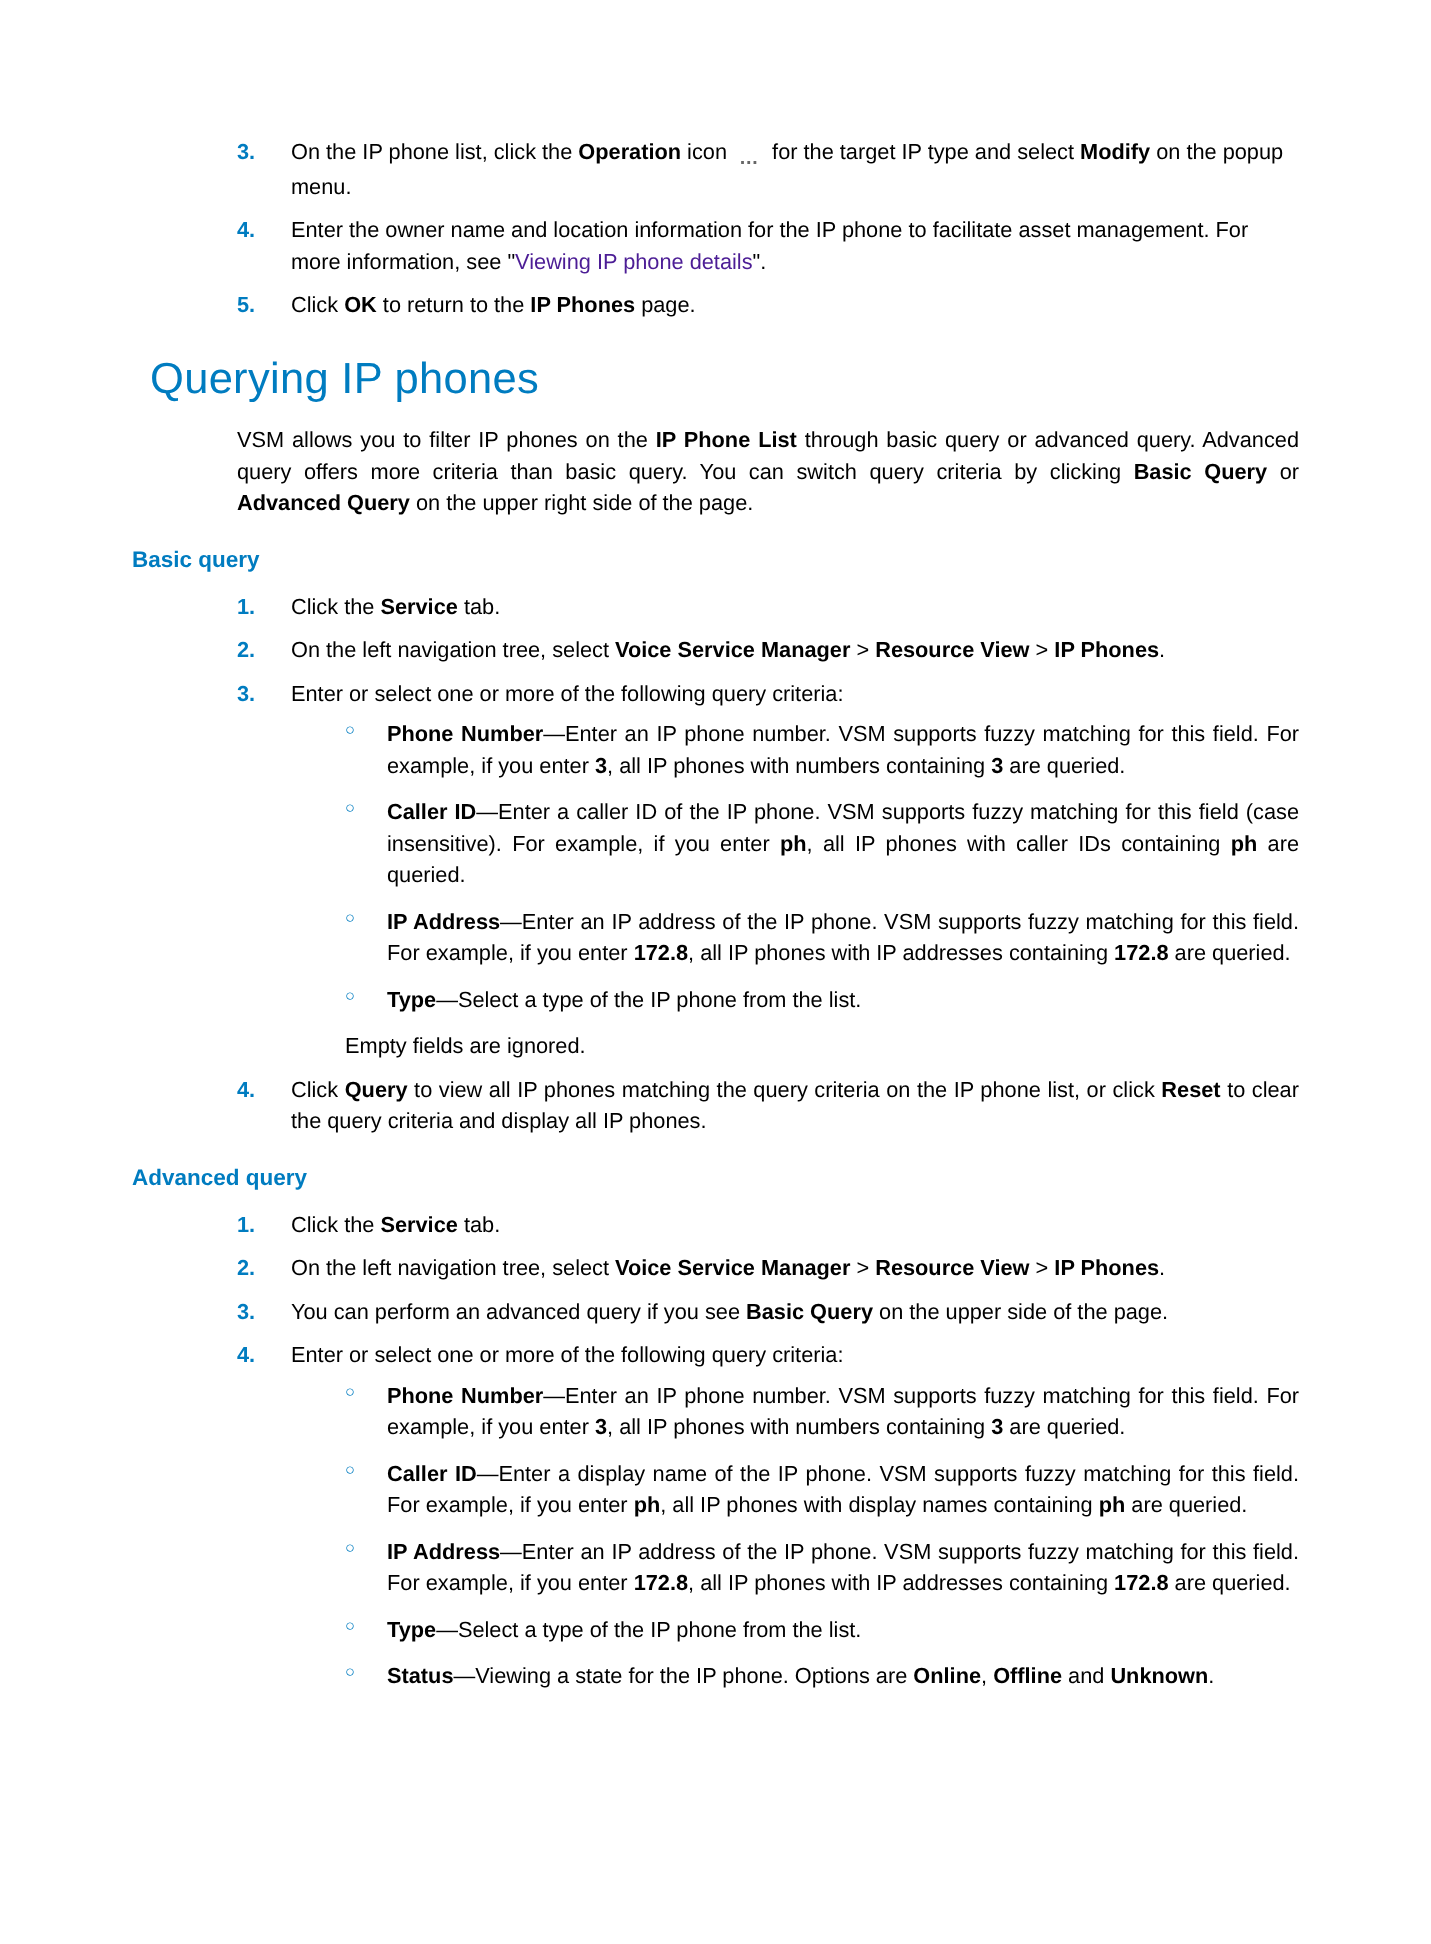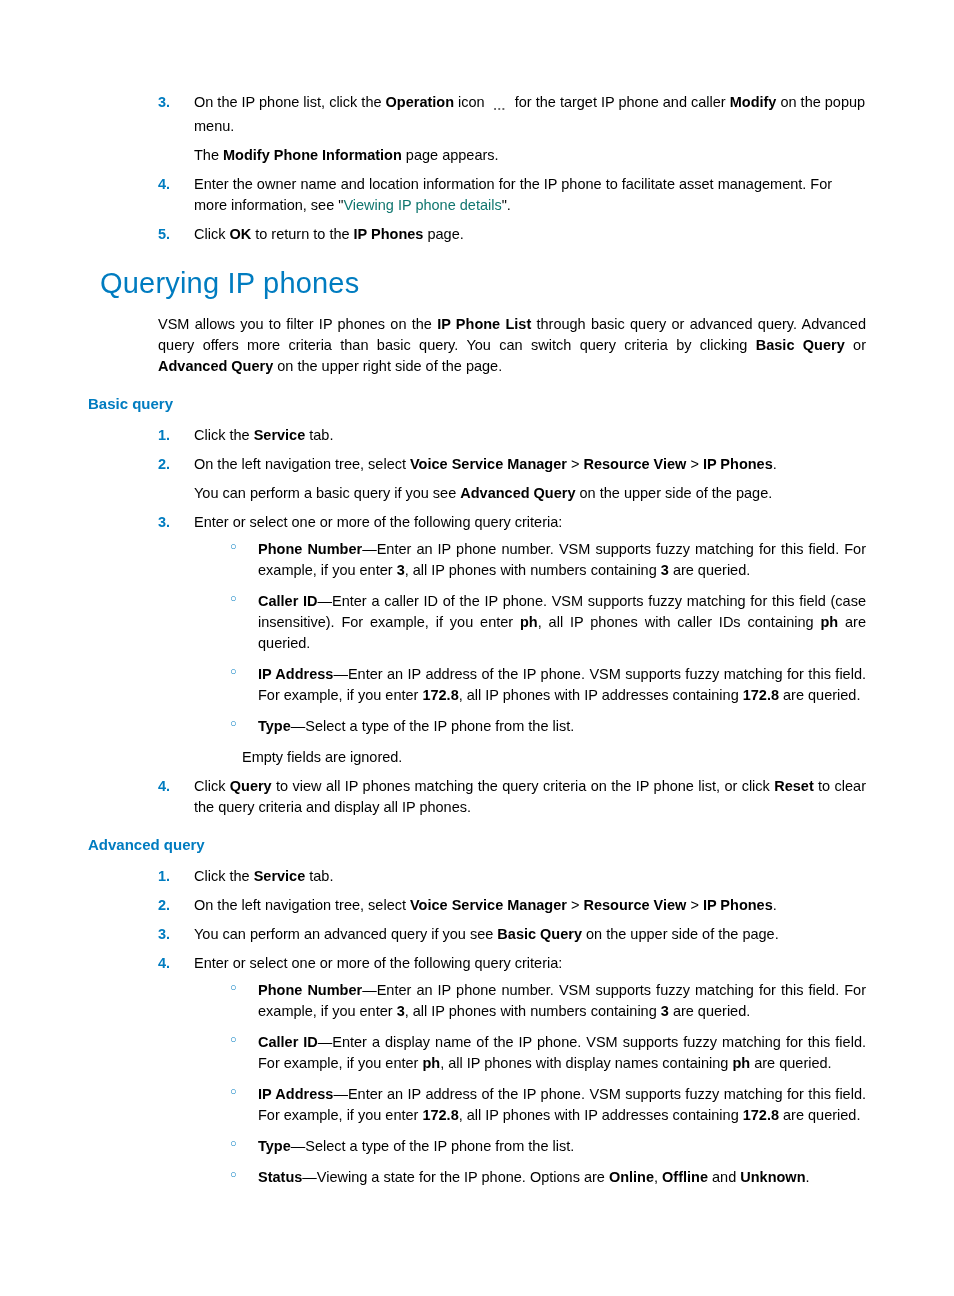--- a/index.html
+++ b/index.html
@@ -77,21 +77,21 @@
     color: #007cc0;
     font-size: 15px;
     margin: 16px 0 10px 0;
     padding: 0;
   }
   .justify { text-align: justify; }
   .para {
     margin: 0 0 8px 0;
     line-height: 1.45;
   }
-  .link { color: #0f766e; text-align: right; }
+  .link { color: #4c1d95; text-align: right; }
   .ellipsis-icon {
     display: inline-block;
     vertical-align: -3px;
     letter-spacing: 1px;
     font-weight: bold;
     color: #666;
     font-size: 13px;
     padding: 0 4px;
   }
   .footer {
@@ -106,26 +106,23 @@
 </style>
 </head>
 <body>
 
 <div class="page">
 
   <div class="content">
     <ol class="num">
       <li>
         <span class="marker">3.</span>
-        <span>On the IP phone list, click the </span><b>Operation</b><span> icon </span><span class="ellipsis-icon">…</span><span> for the target IP phone and caller </span><b>Modify</b><span> on the popup menu.</span>
-      </li>
-    </ol>
-    <p class="sub">
-      <span>The </span><b>Modify Phone Information</b><span> page appears.</span>
-    </p>
+        <span>On the IP phone list, click the </span><b>Operation</b><span> icon </span><span class="ellipsis-icon">…</span><span> for the target IP type and select </span><b>Modify</b><span> on the popup menu.</span>
+      </li>
+    </ol>
     <ol class="num">
       <li>
         <span class="marker">4.</span>
         <span>Enter the owner name and location information for the IP phone to facilitate asset management. For more information, see "</span><span class="link">Viewing IP phone details</span><span>".</span>
       </li>
       <li>
         <span class="marker">5.</span>
         <span>Click </span><b>OK</b><span> to return to the </span><b>IP Phones</b><span> page.</span>
       </li>
     </ol>
@@ -145,34 +142,31 @@
     <ol class="num">
       <li>
         <span class="marker">1.</span>
         <span>Click the </span><b>Service</b><span> tab.</span>
       </li>
       <li>
         <span class="marker">2.</span>
         <span>On the left navigation tree, select </span><b>Voice Service Manager</b><span> &gt; </span><b>Resource View</b><span> &gt; </span><b>IP Phones</b><span>.</span>
       </li>
     </ol>
-    <p class="sub">
-      <span>You can perform a basic query if you see </span><b>Advanced Query</b><span> on the upper side of the page.</span>
-    </p>
     <ol class="num">
       <li>
         <span class="marker">3.</span>
         <span>Enter or select one or more of the following query criteria:</span>
         <ul class="circ">
           <li><span class="bull">○</span><b>Phone Number</b><span>—Enter an IP phone number. VSM supports fuzzy matching for this field. For example, if you enter </span><b>3</b><span>, all IP phones with numbers containing </span><b>3</b><span> are queried.</span></li>
           <li><span class="bull">○</span><b>Caller ID</b><span>—Enter a caller ID of the IP phone. VSM supports fuzzy matching for this field (case insensitive). For example, if you enter </span><b>ph</b><span>, all IP phones with caller IDs containing </span><b>ph</b><span> are queried.</span></li>
           <li><span class="bull">○</span><b>IP Address</b><span>—Enter an IP address of the IP phone. VSM supports fuzzy matching for this field. For example, if you enter </span><b>172.8</b><span>, all IP phones with IP addresses containing </span><b>172.8</b><span> are queried.</span></li>
           <li style="text-align:left"><span class="bull">○</span><b>Type</b><span>—Select a type of the IP phone from the list.</span></li>
         </ul>
-        <p class="para" style="margin:6px 0 0 48px">Empty fields are ignored.</p>
+        <p class="para" style="margin:6px 0 0 36px">Empty fields are ignored.</p>
       </li>
       <li class="justify">
         <span class="marker">4.</span>
         <span>Click </span><b>Query</b><span> to view all IP phones matching the query criteria on the IP phone list, or click </span><b>Reset</b><span> to clear the query criteria and display all IP phones.</span>
       </li>
     </ol>
   </div>
 
   <h3 class="sub">Advanced query</h3>
 

